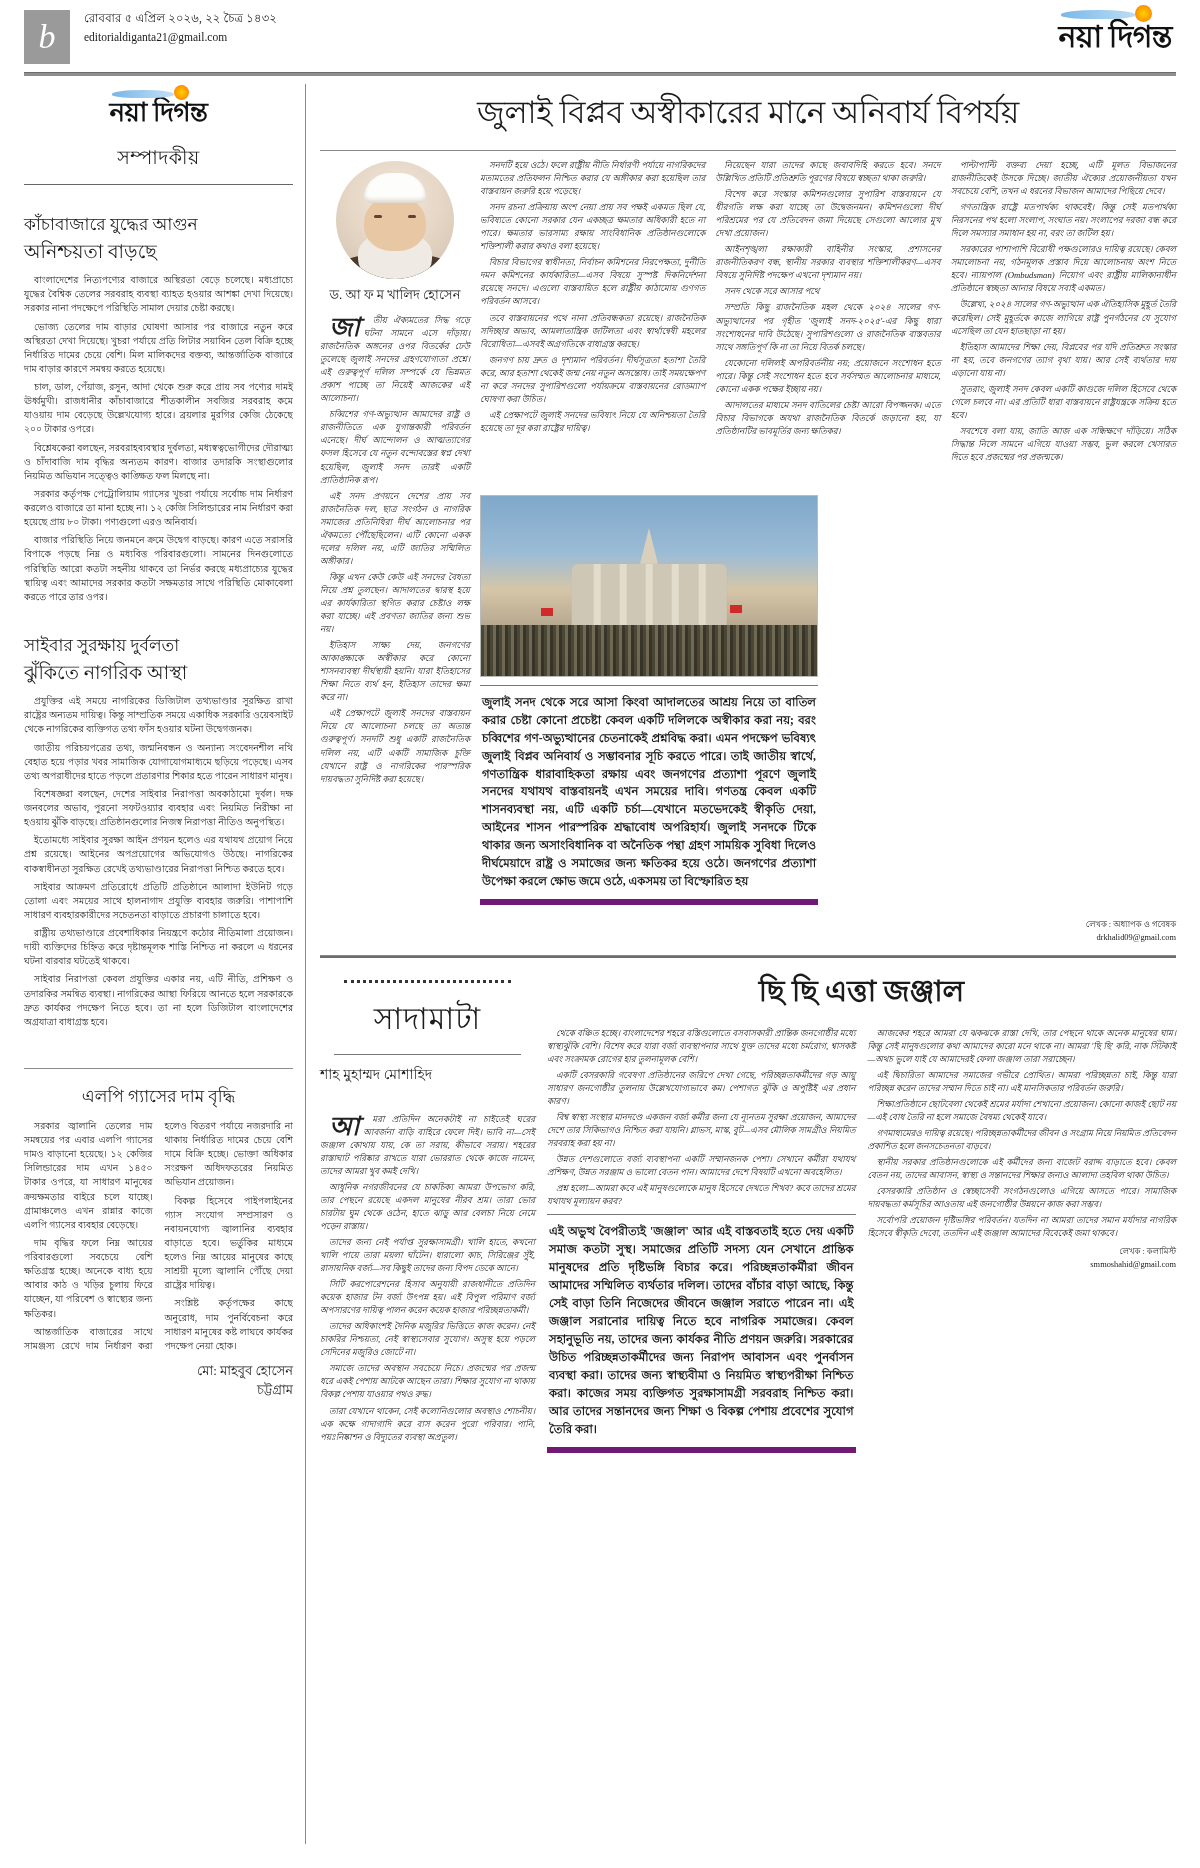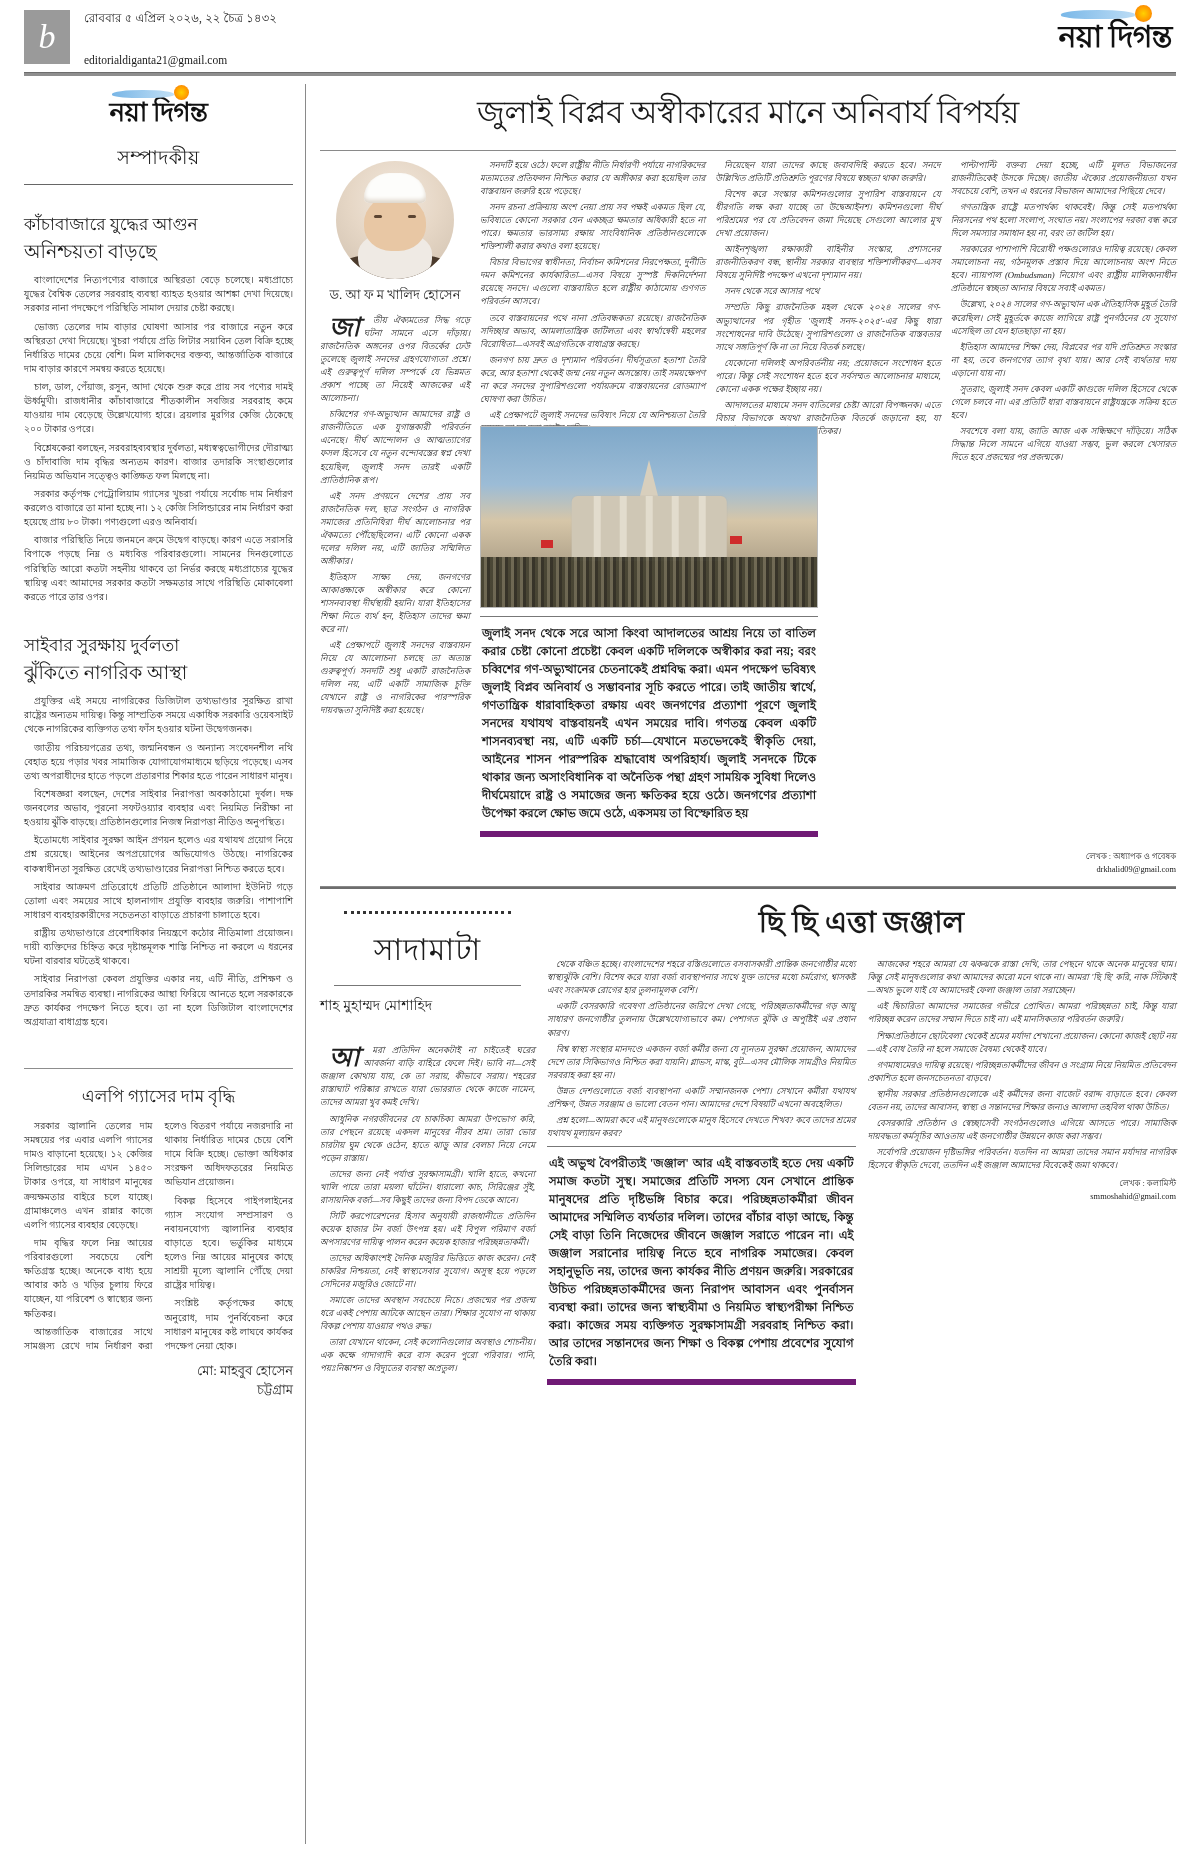--- a/index.html
+++ b/index.html
@@ -11,21 +11,21 @@
   }
   .page { position: relative; width: 1200px; height: 1868px; padding: 0 24px; }
 
   
   .topbar { display: flex; align-items: stretch; height: 66px; padding-top: 10px; }
   .topbar-mark {
     width: 46px; height: 54px; background: #9a9a9a; color: #fff;
     display: flex; align-items: center; justify-content: center;
     font-family: "Liberation Serif", serif; font-size: 34px; font-style: italic;
   }
-  .topbar-meta { padding-left: 14px; display: flex; flex-direction: column; justify-content: space-between; gap: 21px; }
+  .topbar-meta { padding-left: 14px; display: flex; flex-direction: column; justify-content: flex-start; gap: 2px; }
   .topbar-date { font-size: 11.5px; letter-spacing: .2px; color: #1a1a1a; }
   .topbar-mail { font-size: 11.5px; color: #1a1a1a; }
   .topbar-spacer { flex: 1; }
   .masthead { display: flex; align-items: center; padding-right: 4px; }
   .masthead-logo { position: relative; font-size: 30px; font-weight: bold; letter-spacing: -0.5px; color: #111; white-space: nowrap; }
   .masthead-sun { position: absolute; top: -8px; left: 76px; width: 17px; height: 17px; border-radius: 50%;
      background: radial-gradient(circle at 50% 50%, #ffd100 0%, #ff9a00 58%, #f36f12 100%); }
   .masthead-swoosh { position: absolute; top: -3px; left: 2px; width: 74px; height: 9px;
      background: linear-gradient(90deg,#7ab8e8,#bcdcf5); border-radius: 50% 50% 40% 40%; }
   .rule-heavy { height: 3px; background: #6d6d6d; margin-top: 6px; }
@@ -227,40 +227,41 @@
                 <span class="eye r"></span>
               </div>
               <div class="cap"></div>
             </div>
             <div class="author-name">ড. আ ফ ম খালিদ হোসেন</div>
           </div>
           <div class="art-body">
             <p class="dropcap">জাতীয় ঐক্যমতের সিদ্ধ গড়ে ঘটনা সামনে এসে দাঁড়ায়। রাজনৈতিক অঙ্গনের ওপর বিতর্কের ঢেউ তুলেছে জুলাই সনদের গ্রহণযোগ্যতা প্রশ্নে। এই গুরুত্বপূর্ণ দলিল সম্পর্কে যে ভিন্নমত প্রকাশ পাচ্ছে তা নিয়েই আজকের এই আলোচনা।</p>
             <p>চব্বিশের গণ-অভ্যুত্থান আমাদের রাষ্ট্র ও রাজনীতিতে এক যুগান্তকারী পরিবর্তন এনেছে। দীর্ঘ আন্দোলন ও আত্মত্যাগের ফসল হিসেবে যে নতুন বন্দোবস্তের স্বপ্ন দেখা হয়েছিল, জুলাই সনদ তারই একটি প্রাতিষ্ঠানিক রূপ।</p>
             <p>এই সনদ প্রণয়নে দেশের প্রায় সব রাজনৈতিক দল, ছাত্র সংগঠন ও নাগরিক সমাজের প্রতিনিধিরা দীর্ঘ আলোচনার পর ঐকমত্যে পৌঁছেছিলেন। এটি কোনো একক দলের দলিল নয়, এটি জাতির সম্মিলিত অঙ্গীকার।</p>
+            <p>কিন্তু এখন কেউ কেউ এই সনদের বৈধতা নিয়ে প্রশ্ন তুলছেন। আদালতের দ্বারস্থ হয়ে এর কার্যকারিতা স্থগিত করার চেষ্টাও লক্ষ করা যাচ্ছে। এই প্রবণতা জাতির জন্য শুভ নয়।</p>
             <p>ইতিহাস সাক্ষ্য দেয়, জনগণের আকাঙ্ক্ষাকে অস্বীকার করে কোনো শাসনব্যবস্থা দীর্ঘস্থায়ী হয়নি। যারা ইতিহাসের শিক্ষা নিতে ব্যর্থ হন, ইতিহাস তাদের ক্ষমা করে না।</p>
             <p>এই প্রেক্ষাপটে জুলাই সনদের বাস্তবায়ন নিয়ে যে আলোচনা চলছে তা অত্যন্ত গুরুত্বপূর্ণ। সনদটি শুধু একটি রাজনৈতিক দলিল নয়, এটি একটি সামাজিক চুক্তি যেখানে রাষ্ট্র ও নাগরিকের পারস্পরিক দায়বদ্ধতা সুনির্দিষ্ট করা হয়েছে।</p>
           </div>
         </div>
 
         <div class="art-col">
           <div class="art-body">
             <p>সনদটি হয়ে ওঠে। ফলে রাষ্ট্রীয় নীতি নির্ধারণী পর্যায়ে নাগরিকদের মতামতের প্রতিফলন নিশ্চিত করার যে অঙ্গীকার করা হয়েছিল তার বাস্তবায়ন জরুরি হয়ে পড়েছে।</p>
             <p>সনদ রচনা প্রক্রিয়ায় অংশ নেয়া প্রায় সব পক্ষই একমত ছিল যে, ভবিষ্যতে কোনো সরকার যেন একচ্ছত্র ক্ষমতার অধিকারী হতে না পারে। ক্ষমতার ভারসাম্য রক্ষায় সাংবিধানিক প্রতিষ্ঠানগুলোকে শক্তিশালী করার কথাও বলা হয়েছে।</p>
             <p>বিচার বিভাগের স্বাধীনতা, নির্বাচন কমিশনের নিরপেক্ষতা, দুর্নীতি দমন কমিশনের কার্যকারিতা—এসব বিষয়ে সুস্পষ্ট দিকনির্দেশনা রয়েছে সনদে। এগুলো বাস্তবায়িত হলে রাষ্ট্রীয় কাঠামোয় গুণগত পরিবর্তন আসবে।</p>
             <p>তবে বাস্তবায়নের পথে নানা প্রতিবন্ধকতা রয়েছে। রাজনৈতিক সদিচ্ছার অভাব, আমলাতান্ত্রিক জটিলতা এবং স্বার্থান্বেষী মহলের বিরোধিতা—এসবই অগ্রগতিকে বাধাগ্রস্ত করছে।</p>
             <p>জনগণ চায় দ্রুত ও দৃশ্যমান পরিবর্তন। দীর্ঘসূত্রতা হতাশা তৈরি করে, আর হতাশা থেকেই জন্ম নেয় নতুন অসন্তোষ। তাই সময়ক্ষেপণ না করে সনদের সুপারিশগুলো পর্যায়ক্রমে বাস্তবায়নের রোডম্যাপ ঘোষণা করা উচিত।</p>
             <p>এই প্রেক্ষাপটে জুলাই সনদের ভবিষ্যৎ নিয়ে যে অনিশ্চয়তা তৈরি হয়েছে তা দূর করা রাষ্ট্রের দায়িত্ব।</p>
           </div>
         </div>
 
         <div class="art-col">
           <div class="art-body">
             <p>নিয়েছেন যারা তাদের কাছে জবাবদিহি করতে হবে। সনদে উল্লিখিত প্রতিটি প্রতিশ্রুতি পূরণের বিষয়ে স্বচ্ছতা থাকা জরুরি।</p>
-            <p>বিশেষ করে সংস্কার কমিশনগুলোর সুপারিশ বাস্তবায়নে যে ধীরগতি লক্ষ করা যাচ্ছে তা উদ্বেআইনশ। কমিশনগুলো দীর্ঘ পরিশ্রমের পর যে প্রতিবেদন জমা দিয়েছে সেগুলো আলোর মুখ দেখা প্রয়োজন।</p>
+            <p>বিশেষ করে সংস্কার কমিশনগুলোর সুপারিশ বাস্তবায়নে যে ধীরগতি লক্ষ করা যাচ্ছে তা উদ্বেজনমন। কমিশনগুলো দীর্ঘ পরিশ্রমের পর যে প্রতিবেদন জমা দিয়েছে সেগুলো আলোর মুখ দেখা প্রয়োজন।</p>
             <p>আইনশৃঙ্খলা রক্ষাকারী বাহিনীর সংস্কার, প্রশাসনের রাজনীতিকরণ বন্ধ, স্থানীয় সরকার ব্যবস্থার শক্তিশালীকরণ—এসব বিষয়ে সুনির্দিষ্ট পদক্ষেপ এখনো দৃশ্যমান নয়।</p>
             <p>সনদ থেকে সরে আসার পথে</p>
             <p>সম্প্রতি কিছু রাজনৈতিক মহল থেকে ২০২৪ সালের গণ-অভ্যুত্থানের পর গৃহীত 'জুলাই সনদ-২০২৫'-এর কিছু ধারা সংশোধনের দাবি উঠেছে। সুপারিশগুলো ও রাজনৈতিক বাস্তবতার সাথে সঙ্গতিপূর্ণ কি না তা নিয়ে বিতর্ক চলছে।</p>
             <p>যেকোনো দলিলই অপরিবর্তনীয় নয়; প্রয়োজনে সংশোধন হতে পারে। কিন্তু সেই সংশোধন হতে হবে সর্বসম্মত আলোচনার মাধ্যমে, কোনো একক পক্ষের ইচ্ছায় নয়।</p>
             <p>আদালতের মাধ্যমে সনদ বাতিলের চেষ্টা আরো বিপজ্জনক। এতে বিচার বিভাগকে অযথা রাজনৈতিক বিতর্কে জড়ানো হয়, যা প্রতিষ্ঠানটির ভাবমূর্তির জন্য ক্ষতিকর।</p>
           </div>
         </div>
 
         <div class="art-col">
           <div class="art-body">

